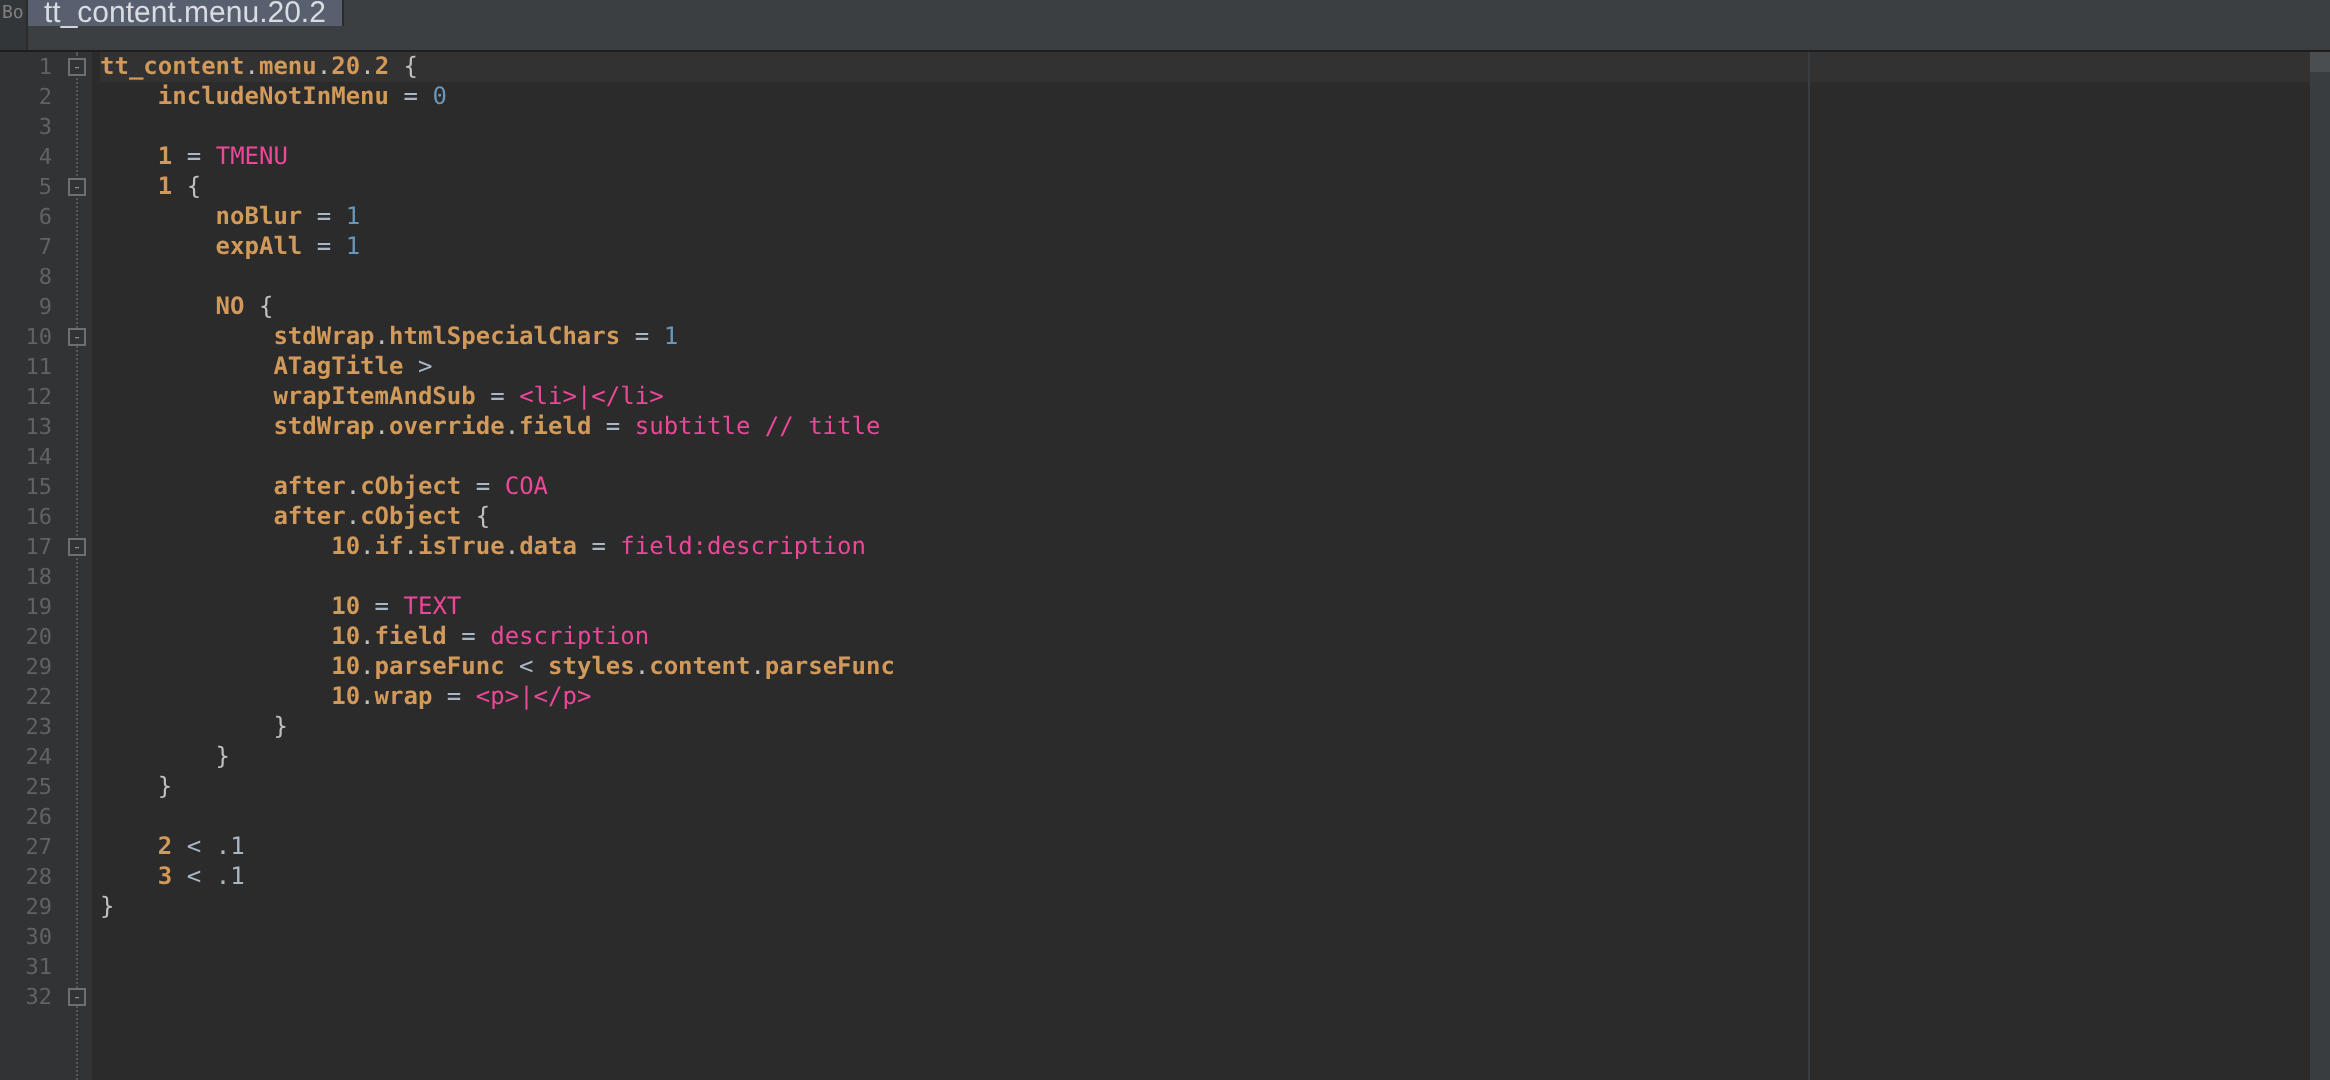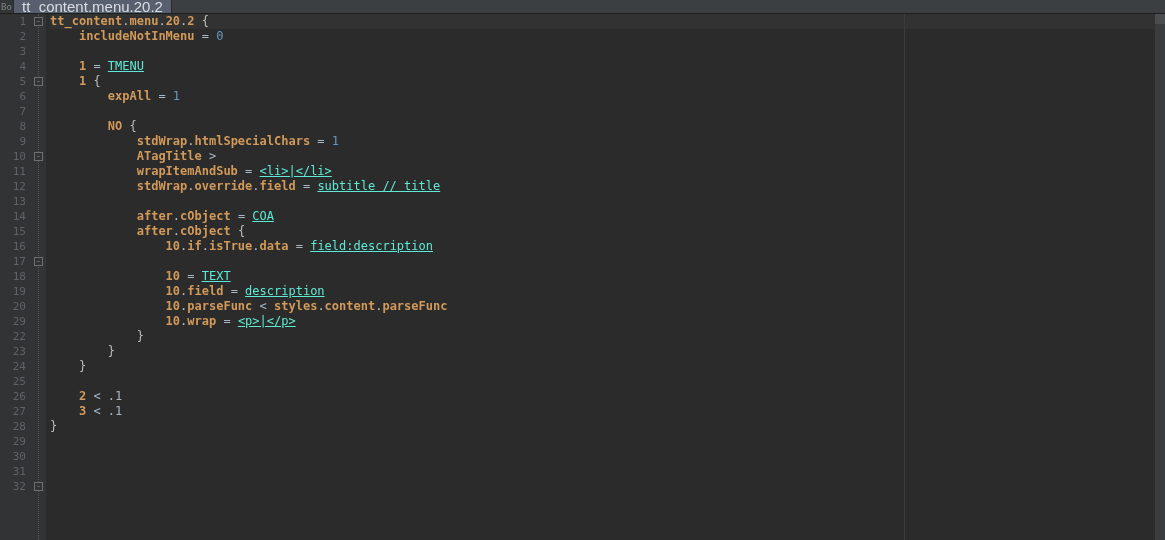--- a/index.html
+++ b/index.html
@@ -7,21 +7,21 @@
     width: 1165px;
     height: 540px;
     overflow: hidden;
     background: #2b2b2b;
     font-family: "Menlo", "Consolas", "DejaVu Sans Mono", monospace;
     font-size: 12px;
     color: #a9b7c6;
     user-select: text;
   }
   .tab-bar {
-    height: 14px;
+    height: 26px;
     background: #3c3f41;
     display: flex;
     align-items: stretch;
     border-bottom: 1px solid #1e1e1e;
   }
   .tab-bar .prefix {
     width: 14px;
     color: #808080;
     font-size: 9px;
     line-height: 14px;
@@ -110,21 +110,21 @@
     line-height: 7px;
     text-align: center;
     color: #8a8d8f;
   }
   
   .t-key    { color: #d29a5a; font-weight: bold; } 
   .t-punc   { color: #bfbfbf; }
   .t-op     { color: #a9b7c6; }
   .t-eq     { color: #a9b7c6; }
   .t-num    { color: #6897bb; } 
-  .t-val    { color: #5eead4; text-decoration: underline; }
+  .t-val    { color: #ec4899; }
   .t-ref    { color: #a9b7c6; }
 </style>
 </head>
 <body>
 
 <div class="tab-bar">
   <div class="prefix">Bo</div>
   <div class="tab">tt_content.menu.20.2</div>
 </div>
 
@@ -170,20 +170,21 @@
       <div class="fold" style="top: 138px;">-</div>
       <div class="fold" style="top: 243px;">-</div>
       <div class="fold" style="top: 468px;">-</div>
     </div>
   <div class="code" id="code">
       <div class="row line-highlight"><span class="t-key">tt_content</span><span class="t-punc">.</span><span class="t-key">menu</span><span class="t-punc">.</span><span class="t-key">20</span><span class="t-punc">.</span><span class="t-key">2</span> <span class="t-punc">{</span></div>
       <div class="row">    <span class="t-key">includeNotInMenu</span> <span class="t-eq">=</span> <span class="t-num">0</span></div>
       <div class="row"></div>
       <div class="row">    <span class="t-key">1</span> <span class="t-eq">=</span> <span class="t-val">TMENU</span></div>
       <div class="row">    <span class="t-key">1</span> <span class="t-punc">{</span></div>
+      <div class="row">        <span class="t-key">noBlur</span> <span class="t-eq">=</span> <span class="t-num">1</span></div>
       <div class="row">        <span class="t-key">expAll</span> <span class="t-eq">=</span> <span class="t-num">1</span></div>
       <div class="row"></div>
       <div class="row">        <span class="t-key">NO</span> <span class="t-punc">{</span></div>
       <div class="row">            <span class="t-key">stdWrap</span><span class="t-punc">.</span><span class="t-key">htmlSpecialChars</span> <span class="t-eq">=</span> <span class="t-num">1</span></div>
       <div class="row">            <span class="t-key">ATagTitle</span> <span class="t-op">&gt;</span></div>
       <div class="row">            <span class="t-key">wrapItemAndSub</span> <span class="t-eq">=</span> <span class="t-val">&lt;li&gt;|&lt;/li&gt;</span></div>
       <div class="row">            <span class="t-key">stdWrap</span><span class="t-punc">.</span><span class="t-key">override</span><span class="t-punc">.</span><span class="t-key">field</span> <span class="t-eq">=</span> <span class="t-val">subtitle // title</span></div>
       <div class="row"></div>
       <div class="row">            <span class="t-key">after</span><span class="t-punc">.</span><span class="t-key">cObject</span> <span class="t-eq">=</span> <span class="t-val">COA</span></div>
       <div class="row">            <span class="t-key">after</span><span class="t-punc">.</span><span class="t-key">cObject</span> <span class="t-punc">{</span></div>

